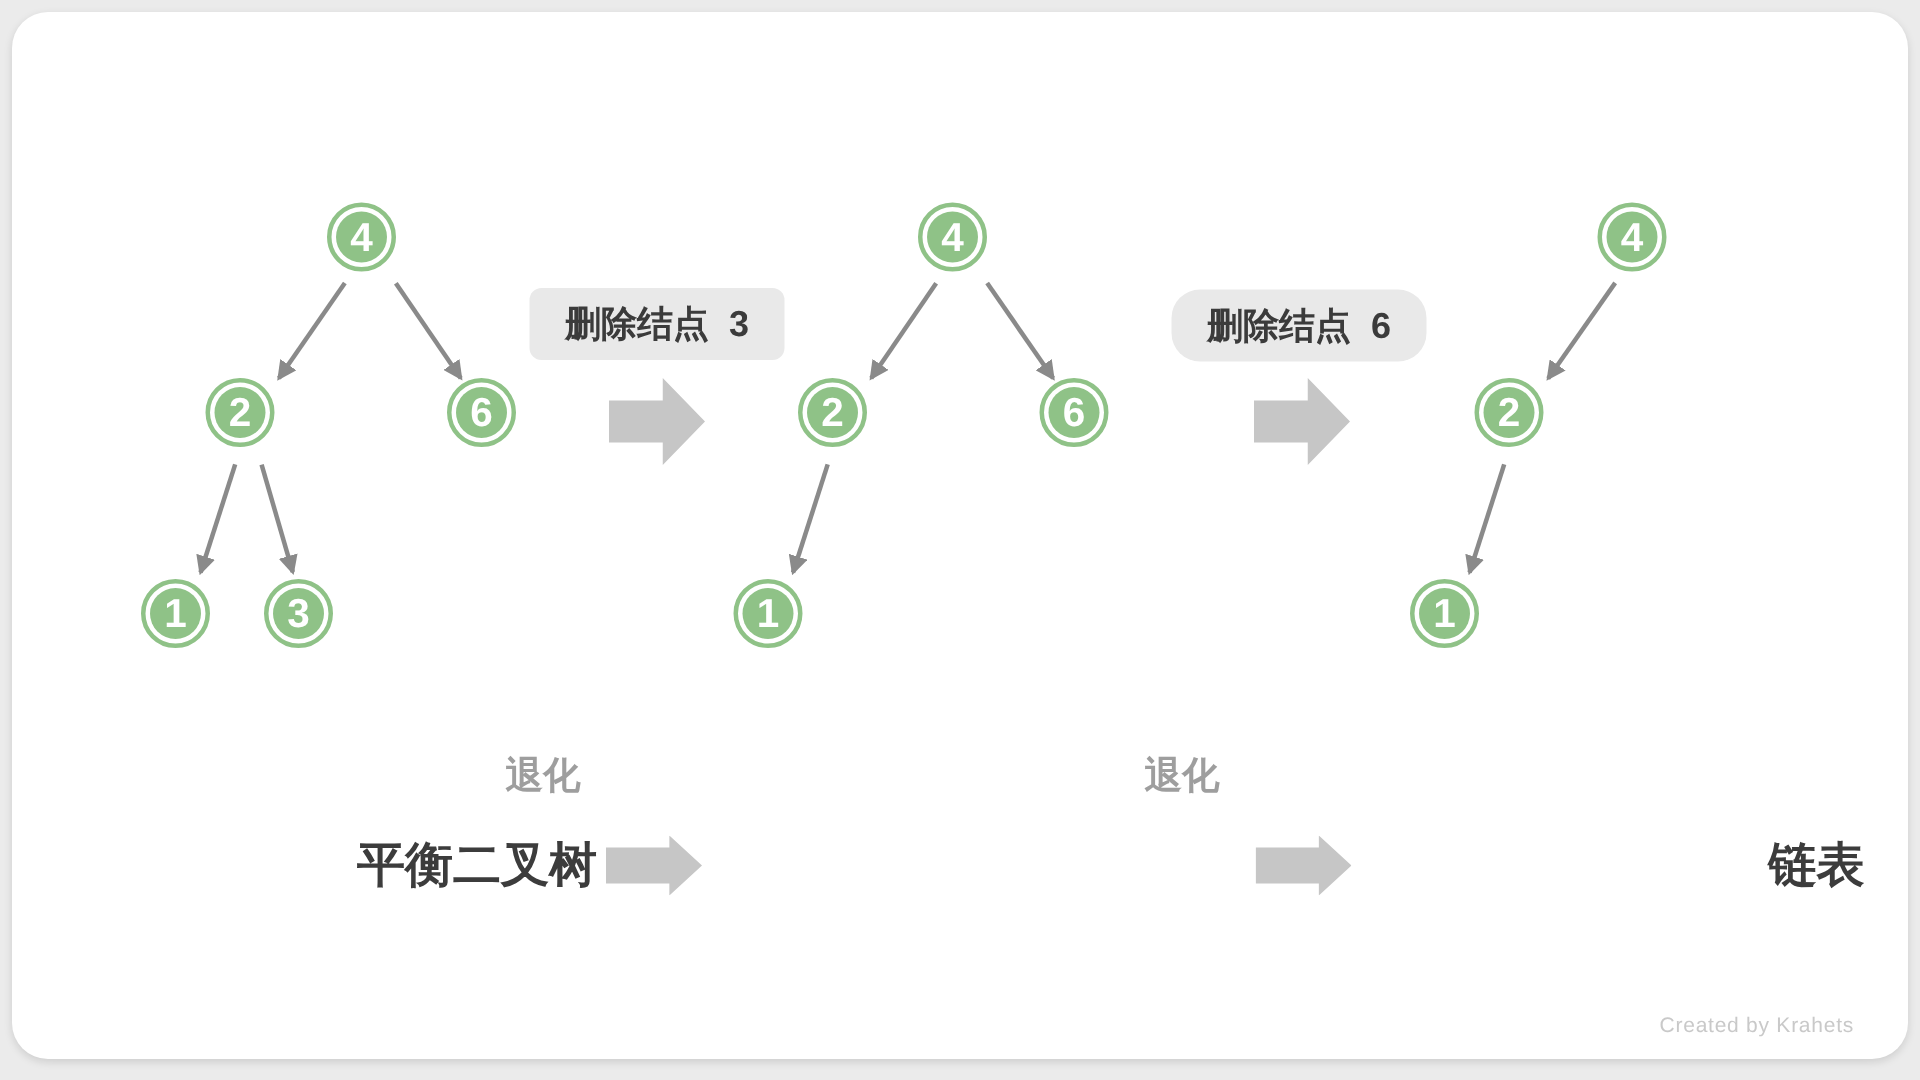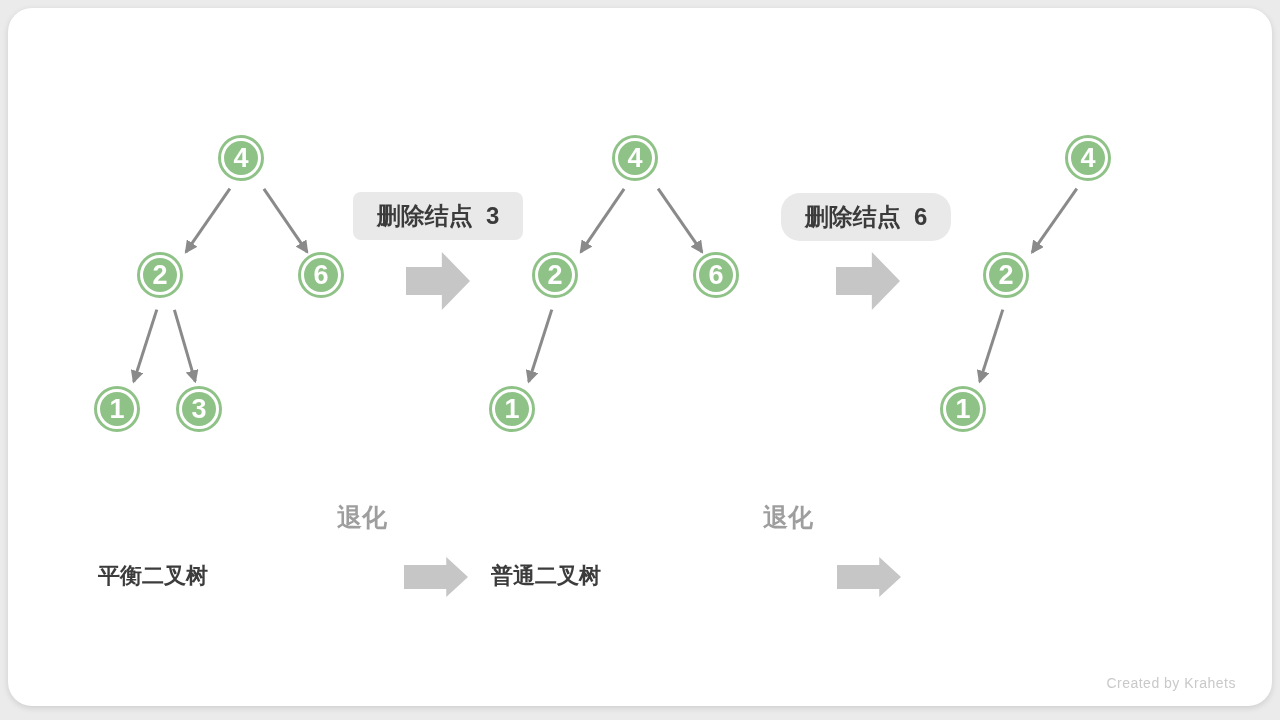--- a/index.html
+++ b/index.html
@@ -89,23 +89,23 @@
     text-align: left;
     color: var(--transition-text);
     font-size: 25px; font-weight: bold;
     line-height: 30px;
   }
   #degrade1 { left: 337px; top: 502px; }
   #degrade2 { left: 763px; top: 502px; }
   .stage-title {
     position: absolute;
     width: 300px;
-    text-align: left;
+    text-align: right;
     color: var(--stage-title-text);
-    font-size: 22px; font-weight: bold;
+    font-size: 32px; font-weight: bold;
     line-height: 32px;
   }
   #title1 { left: 98px;  top: 560px; }
   #title2 { left: 491px; top: 560px; }
   #title3 { left: 943px; top: 560px; }
   .watermark {
     position: absolute;
     right: 44px; top: 675px;
     color: var(--watermark-text);
     font-family: Liberation Sans, sans-serif;
@@ -157,16 +157,16 @@
   <div class="block-arrow big" id="arrow-top-1"></div>
   <div class="block-arrow big" id="arrow-top-2"></div>
 
   <div class="degrade" id="degrade1">退化</div>
   <div class="degrade" id="degrade2">退化</div>
 
   <div class="block-arrow small" id="arrow-bottom-1"></div>
   <div class="block-arrow small" id="arrow-bottom-2"></div>
 
   <div class="stage-title" id="title1">平衡二叉树</div>
-  <div class="stage-title" id="title2">普通二叉树</div>
+  <div class="stage-title" id="title3">链表</div>
 
   <div class="watermark">Created by Krahets</div>
 </div>
 
 </body></html>

